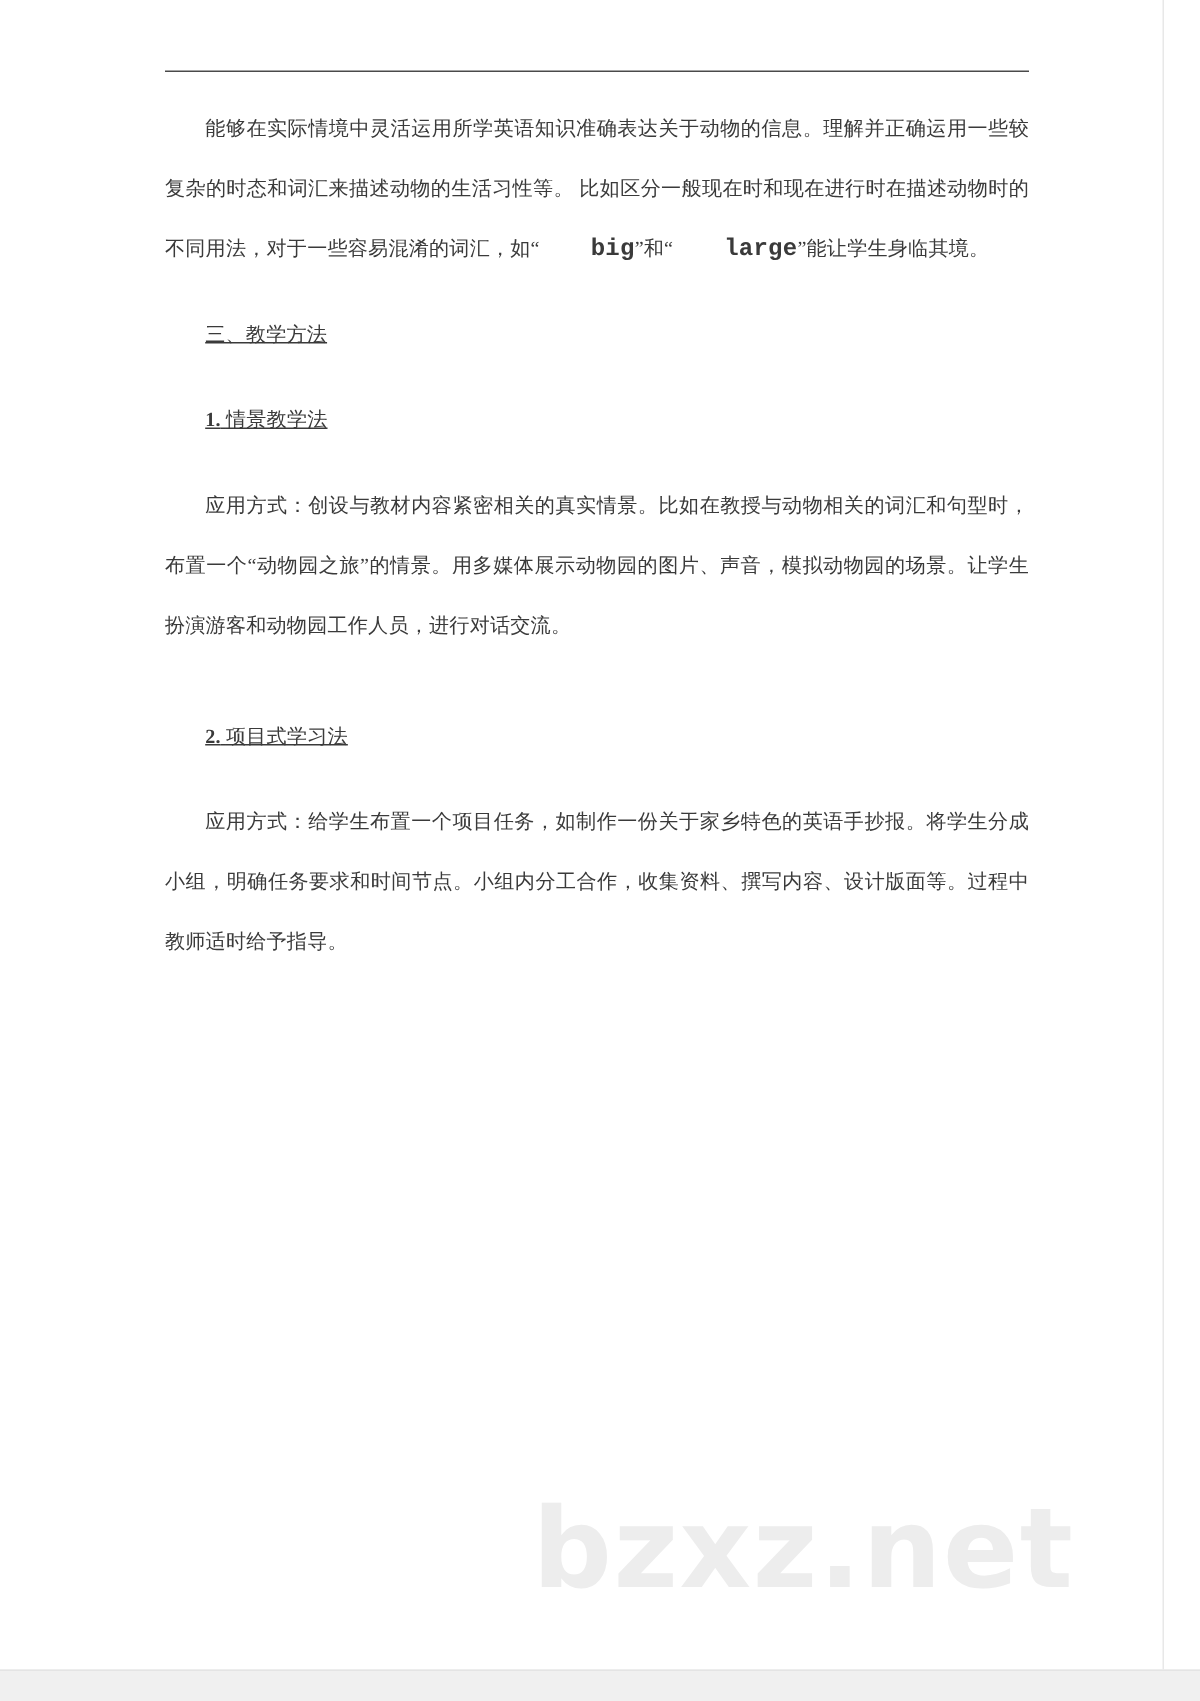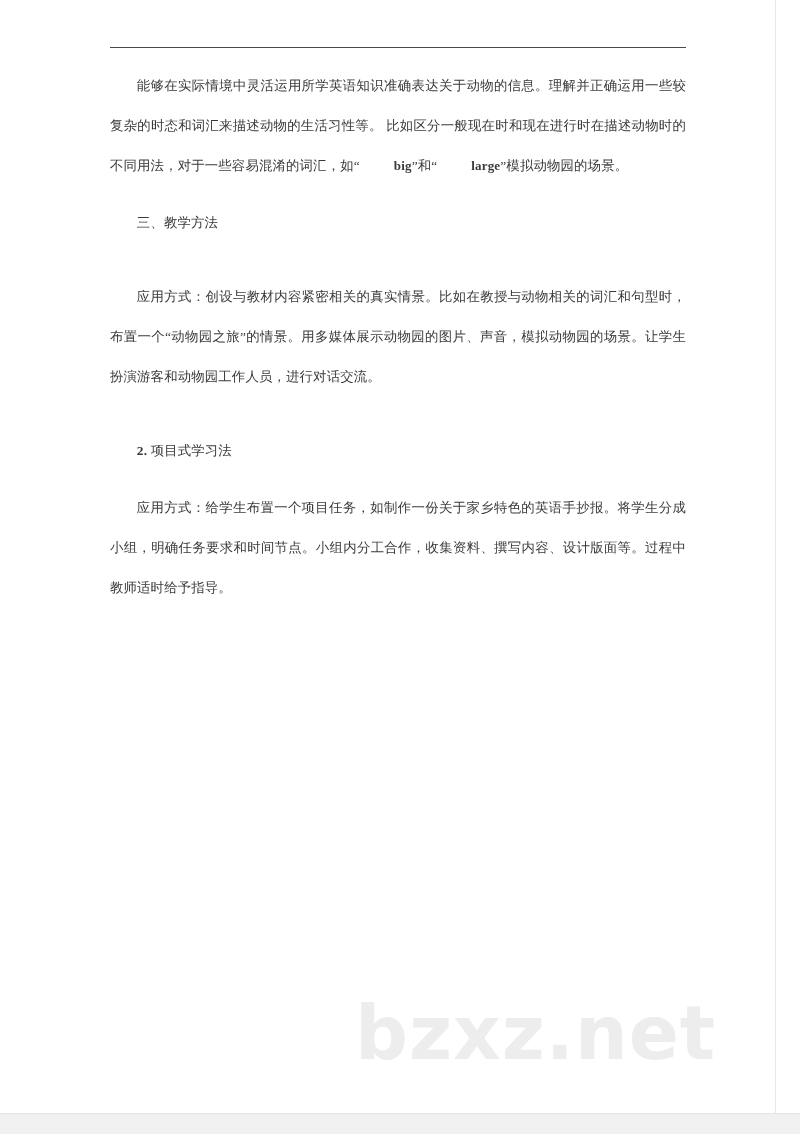--- a/index.html
+++ b/index.html
@@ -87,56 +87,58 @@
     letter-spacing: 0.15px;
   }
 
   p.para {
     text-indent: 2em;
   }
 
   
   p.heading {
     text-indent: 2em;
+    text-decoration: underline;
   }
   p.heading .num {
     font-weight: bold;
     font-family: "Liberation Serif", "DejaVu Serif", serif;
   }
   .gap-md { height: 17px; }
 
   b.en {
-    font-family: Liberation Serif, serif;
+    font-family: Liberation Mono, monospace;
     font-weight: bold;
-    font-size: 13px;
+    font-size: 16px;
     padding-left: 34px;
   }
 </style>
 </head>
 <body>
 
 <div class="page">
 
   <div class="page-edge-right"></div>
   <div class="page-edge-bottom"></div>
 
   <div class="header-rule"></div>
 
   <div class="watermark">bzxz.net</div>
 
   <div class="content">
 
-    <p class="para"><span>能够在实际情境中灵活运用所学英语知识准确表达关于动物的信息。理解并正确运用一些较复杂的时态和词汇来描述动物的生活习性等。 比如区分一般现在时和现在进行时在描述动物时的不同用法，对于一些容易混淆的词汇，如</span><span>“</span><b class="en">big</b><span>”</span><span>和</span><span>“</span><b class="en">large</b><span>”</span><span>模拟动物园的场景。</span></p>
+    <p class="para"><span>能够在实际情境中灵活运用所学英语知识准确表达关于动物的信息。理解并正确运用一些较复杂的时态和词汇来描述动物的生活习性等。 比如区分一般现在时和现在进行时在描述动物时的不同用法，对于一些容易混淆的词汇，如</span><span>“</span><b class="en">big</b><span>”</span><span>和</span><span>“</span><b class="en">large</b><span>”</span><span>能让学生身临其境。</span></p>
 
     <div class="gap-md"></div>
 
     <p class="heading">三、教学方法</p>
 
     <div class="gap-md"></div>
 
+    <p class="heading"><span class="num">1.</span>&nbsp;<span>情景教学法</span></p>
 
     <div class="gap-md"></div>
 
     <p class="para">应用方式：创设与教材内容紧密相关的真实情景。比如在教授与动物相关的词汇和句型时，布置一个“动物园之旅”的情景。用多媒体展示动物园的图片、声音，模拟动物园的场景。让学生扮演游客和动物园工作人员，进行对话交流。</p>
 
     <div class="gap-md"></div>
 
 
     <div class="gap-md"></div>
 

